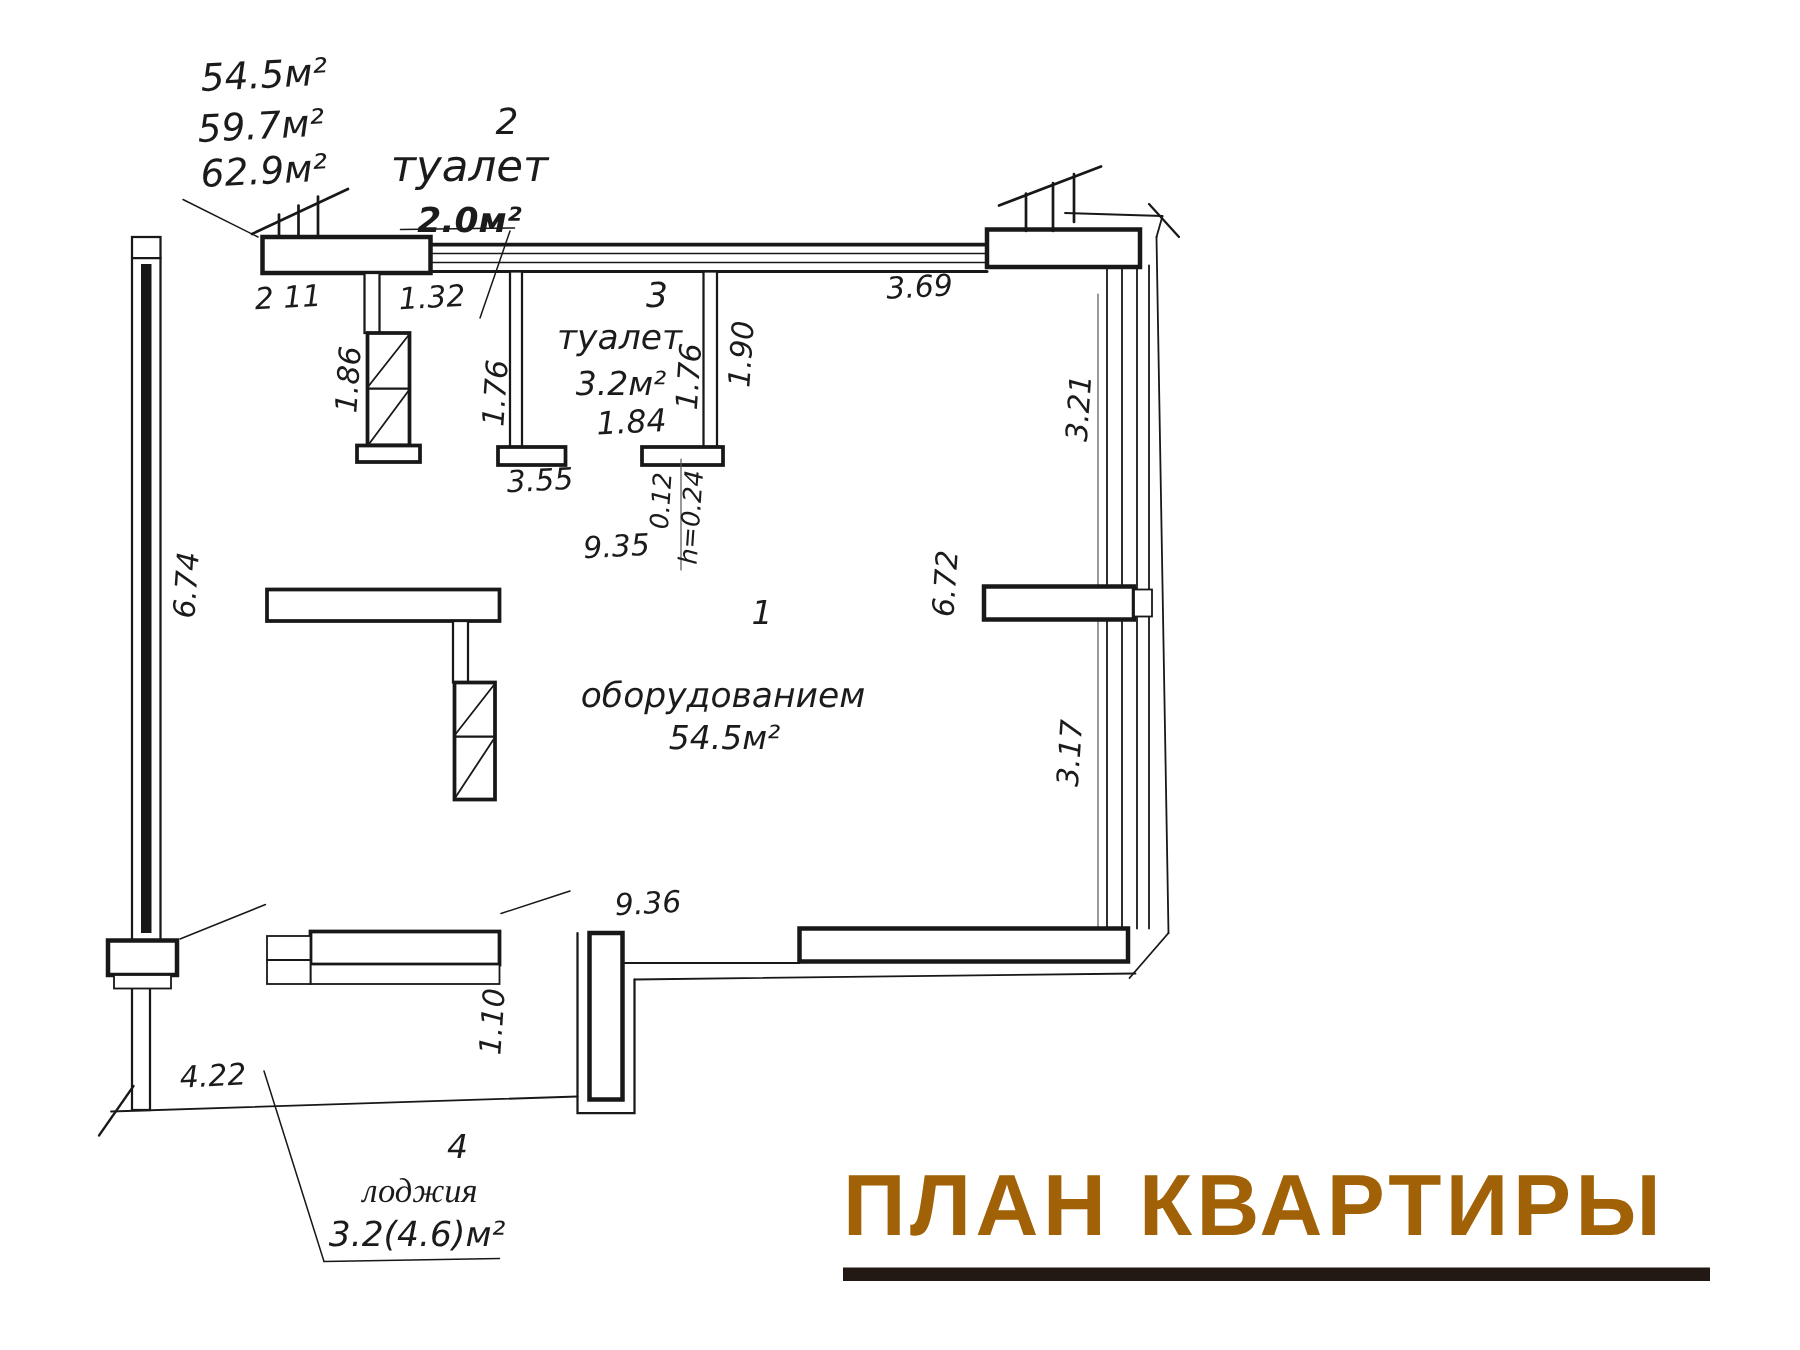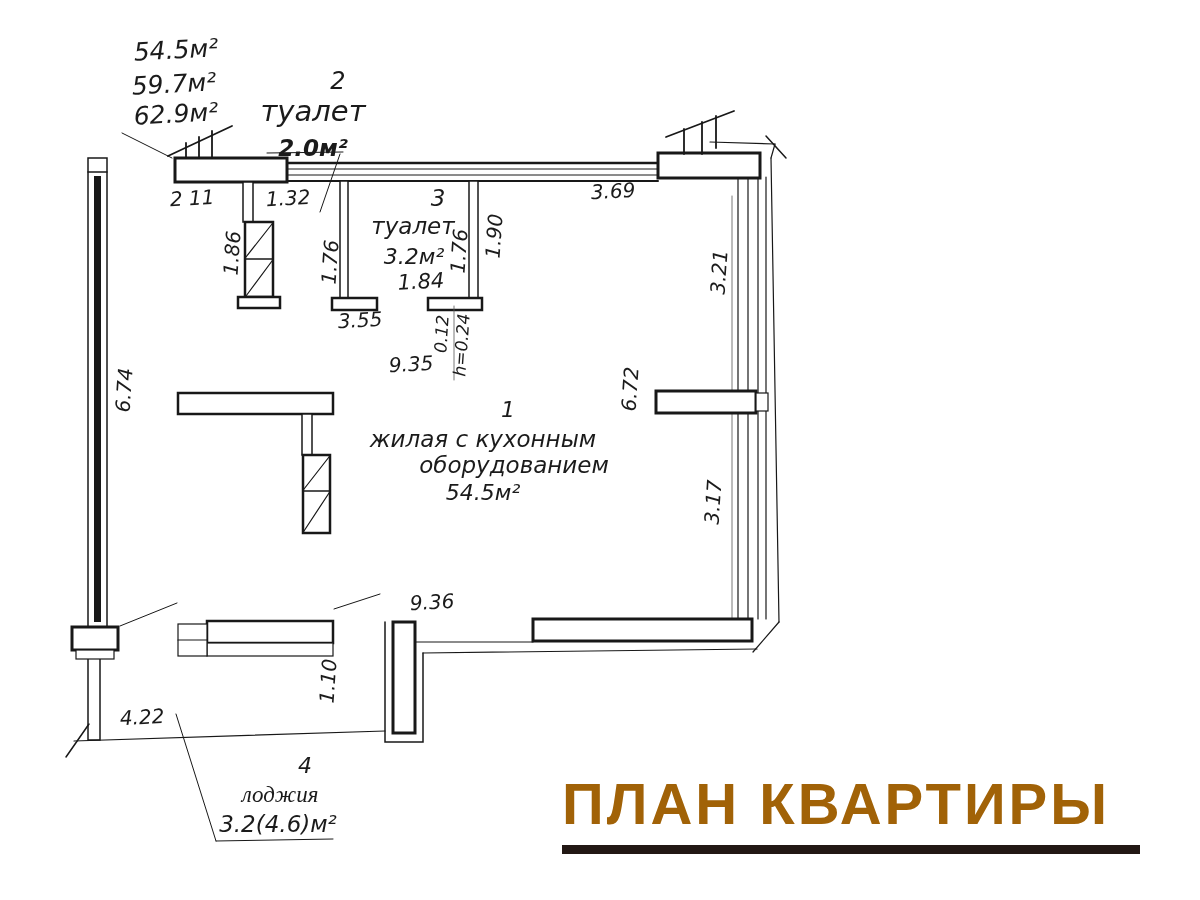--- a/index.html
+++ b/index.html
@@ -148,22 +148,21 @@
   <div class="lbl room" style="left:338px;top:81px;font-size:24px;">2</div>
   <div class="lbl room" style="left:313px;top:111px;font-size:29px;">туалет</div>
   <div class="lbl room" style="left:313px;top:148px;font-size:23px;font-weight:bold;">2.0м²</div>
 
   <div class="lbl room" style="left:438px;top:198px;font-size:23px;">3</div>
   <div class="lbl room" style="left:413px;top:226px;font-size:23px;">туалет</div>
   <div class="lbl room" style="left:414px;top:257px;font-size:22px;font-style:italic;">3.2м²</div>
   <div class="lbl tilt" style="left:421px;top:282px;font-size:21px;">1.84</div>
 
   <div class="lbl room" style="left:508px;top:410px;font-size:22px;">1</div>
-  <div class="lbl room" style="left:483px;top:439px;font-size:23px;">жилая с кухонным</div>
-  <div class="lbl room" style="left:482px;top:465px;font-size:23px;margin-left:32px;">оборудованием</div>
+  <div class="lbl room" style="left:482px;top:465px;font-size:23px;">оборудованием</div>
   <div class="lbl room" style="left:483px;top:493px;font-size:22px;">54.5м²</div>
 
   <div class="lbl room" style="left:305px;top:766px;font-size:22px;">4</div>
   <div class="lbl room" style="left:280px;top:794px;font-size:23px;font-family:Liberation Serif, serif;">лоджия</div>
   <div class="lbl room" style="left:278px;top:824px;font-size:23px;">3.2(4.6)м²</div>
 
   <div class="lbl tilt" style="left:192px;top:198px;font-size:20px;">2 11</div>
   <div class="lbl tilt" style="left:288px;top:198px;font-size:20px;">1.32</div>
   <div class="lbl tilt" style="left:360px;top:320px;font-size:20px;">3.55</div>
   <div class="lbl tilt" style="left:411px;top:364px;font-size:20px;">9.35</div>

